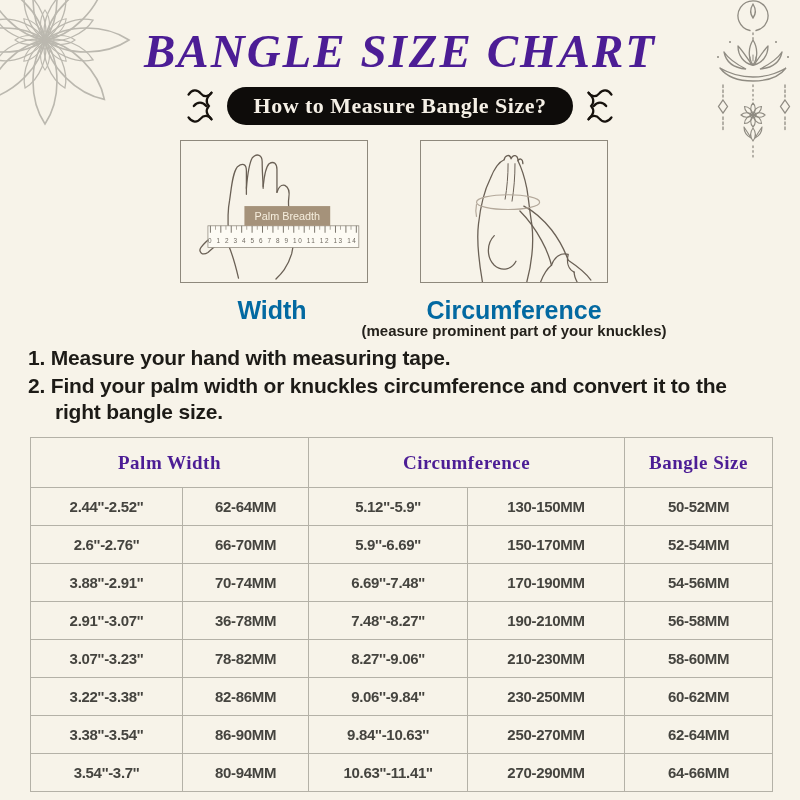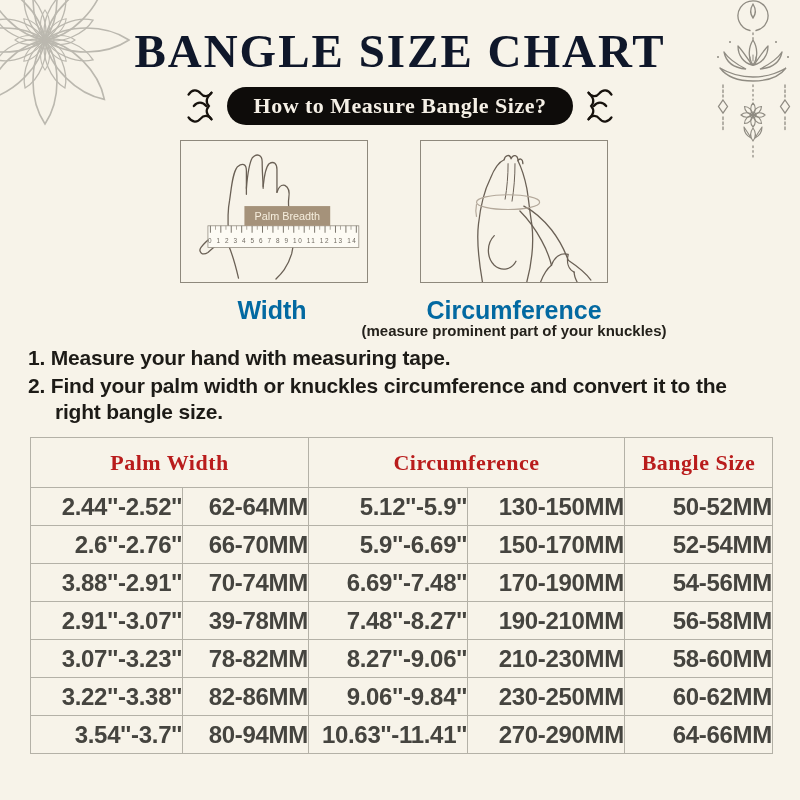--- a/index.html
+++ b/index.html
@@ -16,21 +16,21 @@
   #mandala { left:-45px; top:-50px; }
   #lotus-drop { left:680px; top:0; }
 
   
   .page-title {
     position:absolute; top:24px; left:0; width:100%;
     text-align:center;
     font-family:"Liberation Serif", serif;
     font-weight:700; font-size:47px; letter-spacing:2px;
     font-stretch:condensed;
-    color:#0f172a; white-space:nowrap;
+    color:#4c1d95; white-space:nowrap;font-style:italic;
   }
   .badge-row {
     position:absolute; top:84px; left:0; width:100%;
     display:flex; justify-content:center; align-items:center; gap:12px;
   }
   .badge-pill {
     background:#0e0c0a; color:#f5f0e6;
     border-radius:22px; padding:6px 27px;
     font-family:"Liberation Serif", serif;
     font-weight:700; font-size:22px; letter-spacing:0.5px;
@@ -76,26 +76,26 @@
     width:742px; border-collapse:collapse;
     table-layout:fixed;
   }
   .size-table td, .size-table th {
     border:1px solid #b4b1a7; text-align:center; vertical-align:middle;
     background:#f7f3e9;
   }
   .size-table th {
     height:50px;
     font-family:"Liberation Serif", serif;
-    font-weight:700; font-size:22px; letter-spacing:0.5px; color:#b91c1c;
+    font-weight:700; font-size:19px; letter-spacing:0.5px; color:#4c1d95;
   }
   .size-table td {
     height:38px;
-    font-weight:700; font-size:24px; letter-spacing:-0.3px; color:#45443f;
-    font-stretch:condensed; white-space:nowrap; overflow:hidden;text-align:right;
+    font-weight:700; font-size:15px; letter-spacing:-0.3px; color:#45443f;
+    font-stretch:condensed; white-space:nowrap; overflow:hidden;
   }
 </style>
 </head>
 <body>
 
 <svg id="mandala" class="orn" width="190" height="190" viewBox="0 0 190 190" fill="none" stroke="#bbb8af">
   <g transform="translate(90,90)" stroke-width="1.6">
     <g id="outer-petals">
       <path d="M0,0 C-16,-22 -16,-60 0,-84 C16,-60 16,-22 0,0"></path>
       <path d="M0,0 C-16,-22 -16,-60 0,-84 C16,-60 16,-22 0,0" transform="rotate(45)"></path>
@@ -275,40 +275,47 @@
   </tr>
   <tr>
     <td>3.88''-2.91''</td>
     <td>70-74MM</td>
     <td>6.69''-7.48''</td>
     <td>170-190MM</td>
     <td>54-56MM</td>
   </tr>
   <tr>
     <td>2.91''-3.07''</td>
-    <td>39-78MM</td>
+    <td>36-78MM</td>
     <td>7.48''-8.27''</td>
     <td>190-210MM</td>
     <td>56-58MM</td>
   </tr>
   <tr>
     <td>3.07''-3.23''</td>
     <td>78-82MM</td>
     <td>8.27''-9.06''</td>
     <td>210-230MM</td>
     <td>58-60MM</td>
   </tr>
   <tr>
     <td>3.22''-3.38''</td>
     <td>82-86MM</td>
     <td>9.06''-9.84''</td>
     <td>230-250MM</td>
     <td>60-62MM</td>
   </tr>
   <tr>
+    <td>3.38''-3.54''</td>
+    <td>86-90MM</td>
+    <td>9.84''-10.63''</td>
+    <td>250-270MM</td>
+    <td>62-64MM</td>
+  </tr>
+  <tr>
     <td>3.54''-3.7''</td>
     <td>80-94MM</td>
     <td>10.63''-11.41''</td>
     <td>270-290MM</td>
     <td>64-66MM</td>
   </tr>
 </tbody>
   </table>
 
 </body></html>

